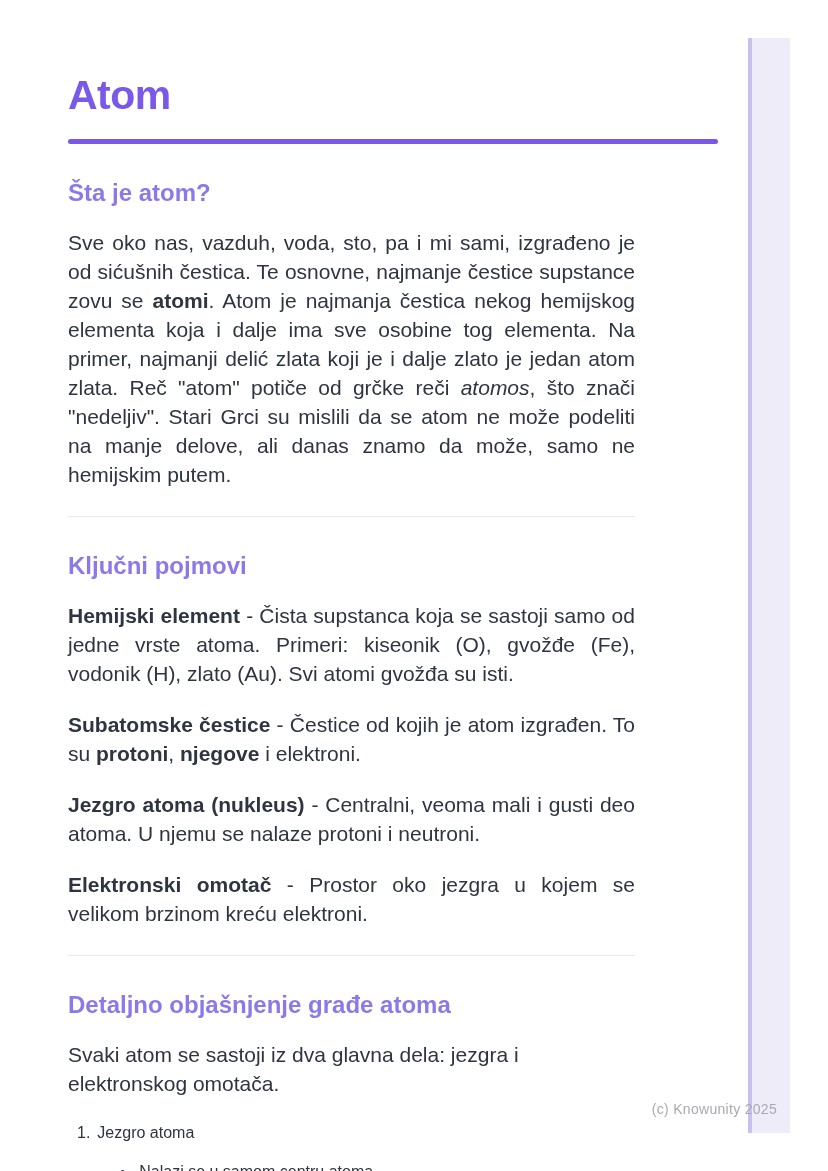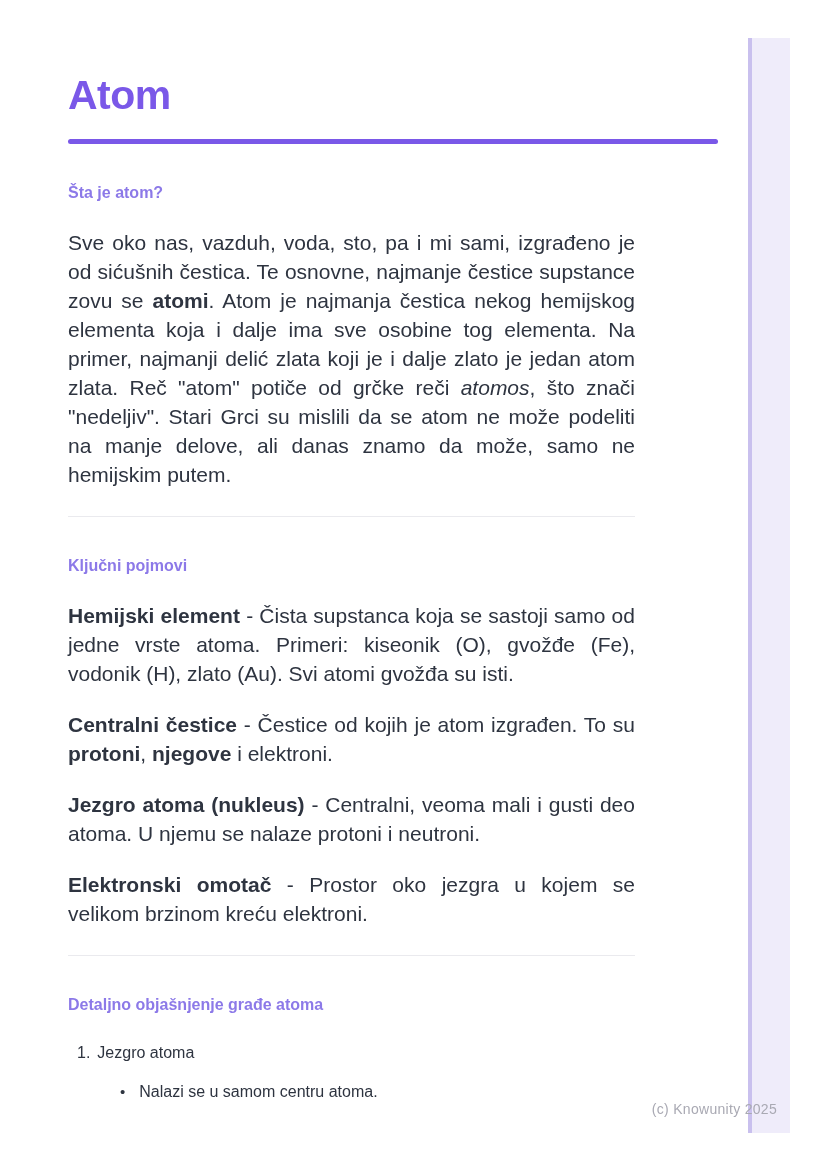--- a/index.html
+++ b/index.html
@@ -35,21 +35,21 @@
     letter-spacing:-0.5px;
     color:var(--accent);
   }
   .title-rule{
     width:650px;height:5px;border-radius:3px;
     background:var(--accent);
     margin-top:21px;
   }
   h2{
     margin:36px 0 0 0;
-    font-size:16px;line-height:26px;font-weight:700;
+    font-size:24px;line-height:26px;font-weight:700;
     color:var(--heading);
   }
   p.body{
     margin:22px 0 0 0;
     font-size:21px;line-height:29px;
     text-align:justify;
     color:var(--body);
   }
   p.body.single{text-align:left;}
   hr.divider{
@@ -91,27 +91,28 @@
     <h1>Atom</h1>
     <div class="title-rule"></div>
 
     <h2>Šta je atom?</h2>
     <p class="body"><span>Sve oko nas, vazduh, voda, sto, pa i mi sami, izgrađeno je od sićušnih čestica. Te osnovne, najmanje čestice supstance zovu se </span><span style="font-weight: 700;">atomi</span><span>. Atom je najmanja čestica nekog hemijskog elementa koja i dalje ima sve osobine tog elementa. Na primer, najmanji delić zlata koji je i dalje zlato je jedan atom zlata. Reč "atom" potiče od grčke reči </span><span style="font-style: italic;">atomos</span><span>, što znači "nedeljiv". Stari Grci su mislili da se atom ne može podeliti na manje delove, ali danas znamo da može, samo ne hemijskim putem.</span></p>
 
     <hr class="divider">
 
     <h2>Ključni pojmovi</h2>
     <p class="body"><span style="font-weight: 700;">Hemijski element</span><span> - Čista supstanca koja se sastoji samo od jedne vrste atoma. Primeri: kiseonik (O), gvožđe (Fe), vodonik (H), zlato (Au). Svi atomi gvožđa su isti.</span></p>
-    <p class="body"><span style="font-weight: 700;">Centralni čestice</span><span> - Čestice od kojih je atom izgrađen. To su </span><span style="font-weight: 700;">protoni</span><span>, </span><span style="font-weight: 700;">njegove</span><span> i </span><span style="font-weight: 400;">elektroni</span><span>.</span></p>
+    <p class="body"><span style="font-weight: 700;">Subatomske čestice</span><span> - Čestice od kojih je atom izgrađen. To su </span><span style="font-weight: 700;">protoni</span><span>, </span><span style="font-weight: 700;">njegove</span><span> i </span><span style="font-weight: 400;">elektroni</span><span>.</span></p>
     <p class="body"><span style="font-weight: 700;">Jezgro atoma (nukleus)</span><span> - Centralni, veoma mali i gusti deo atoma. U njemu se nalaze protoni i neutroni.</span></p>
     <p class="body"><span style="font-weight: 700;">Elektronski omotač</span><span> - Prostor oko jezgra u kojem se velikom brzinom kreću elektroni.</span></p>
 
     <hr class="divider">
 
     <h2>Detaljno objašnjenje građe atoma</h2>
+    <p class="body single">Svaki atom se sastoji iz dva glavna dela: jezgra i elektronskog omotača.</p>
 
     <div class="olist">
       <div class="olist-item">
         <span class="num">1.</span>
         <span class="num-title">Jezgro atoma</span>
       </div>
       <div class="bullets">
         <div class="bullet-item">
           <span class="dot">•</span>
           <span>Nalazi se u samom centru atoma.</span>

